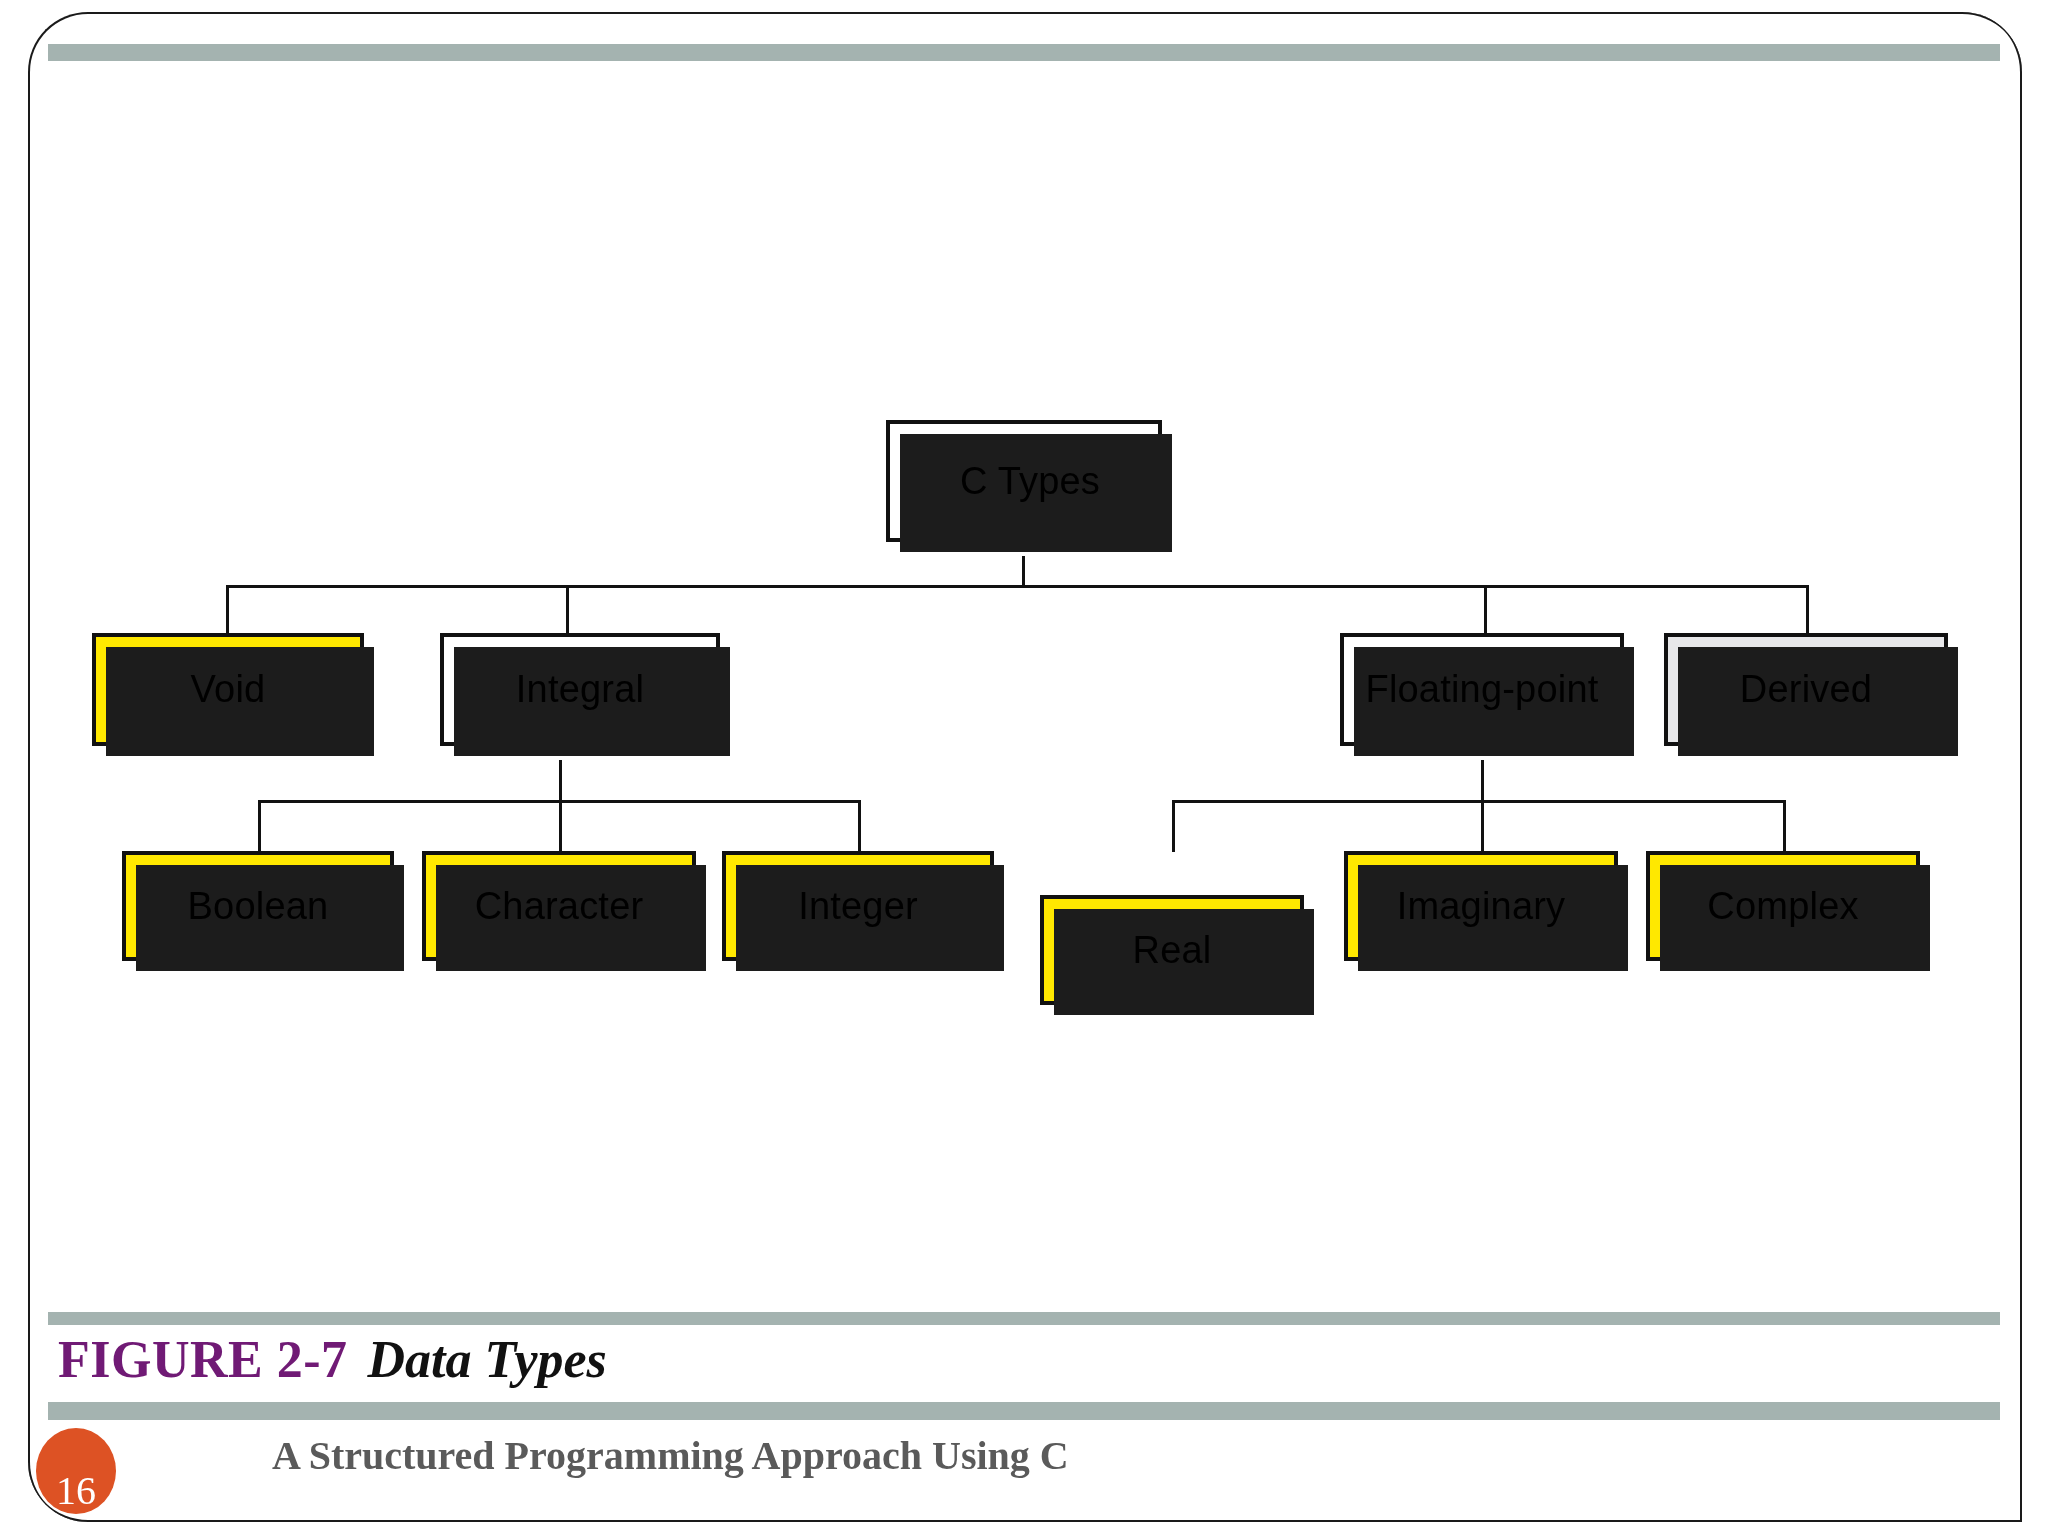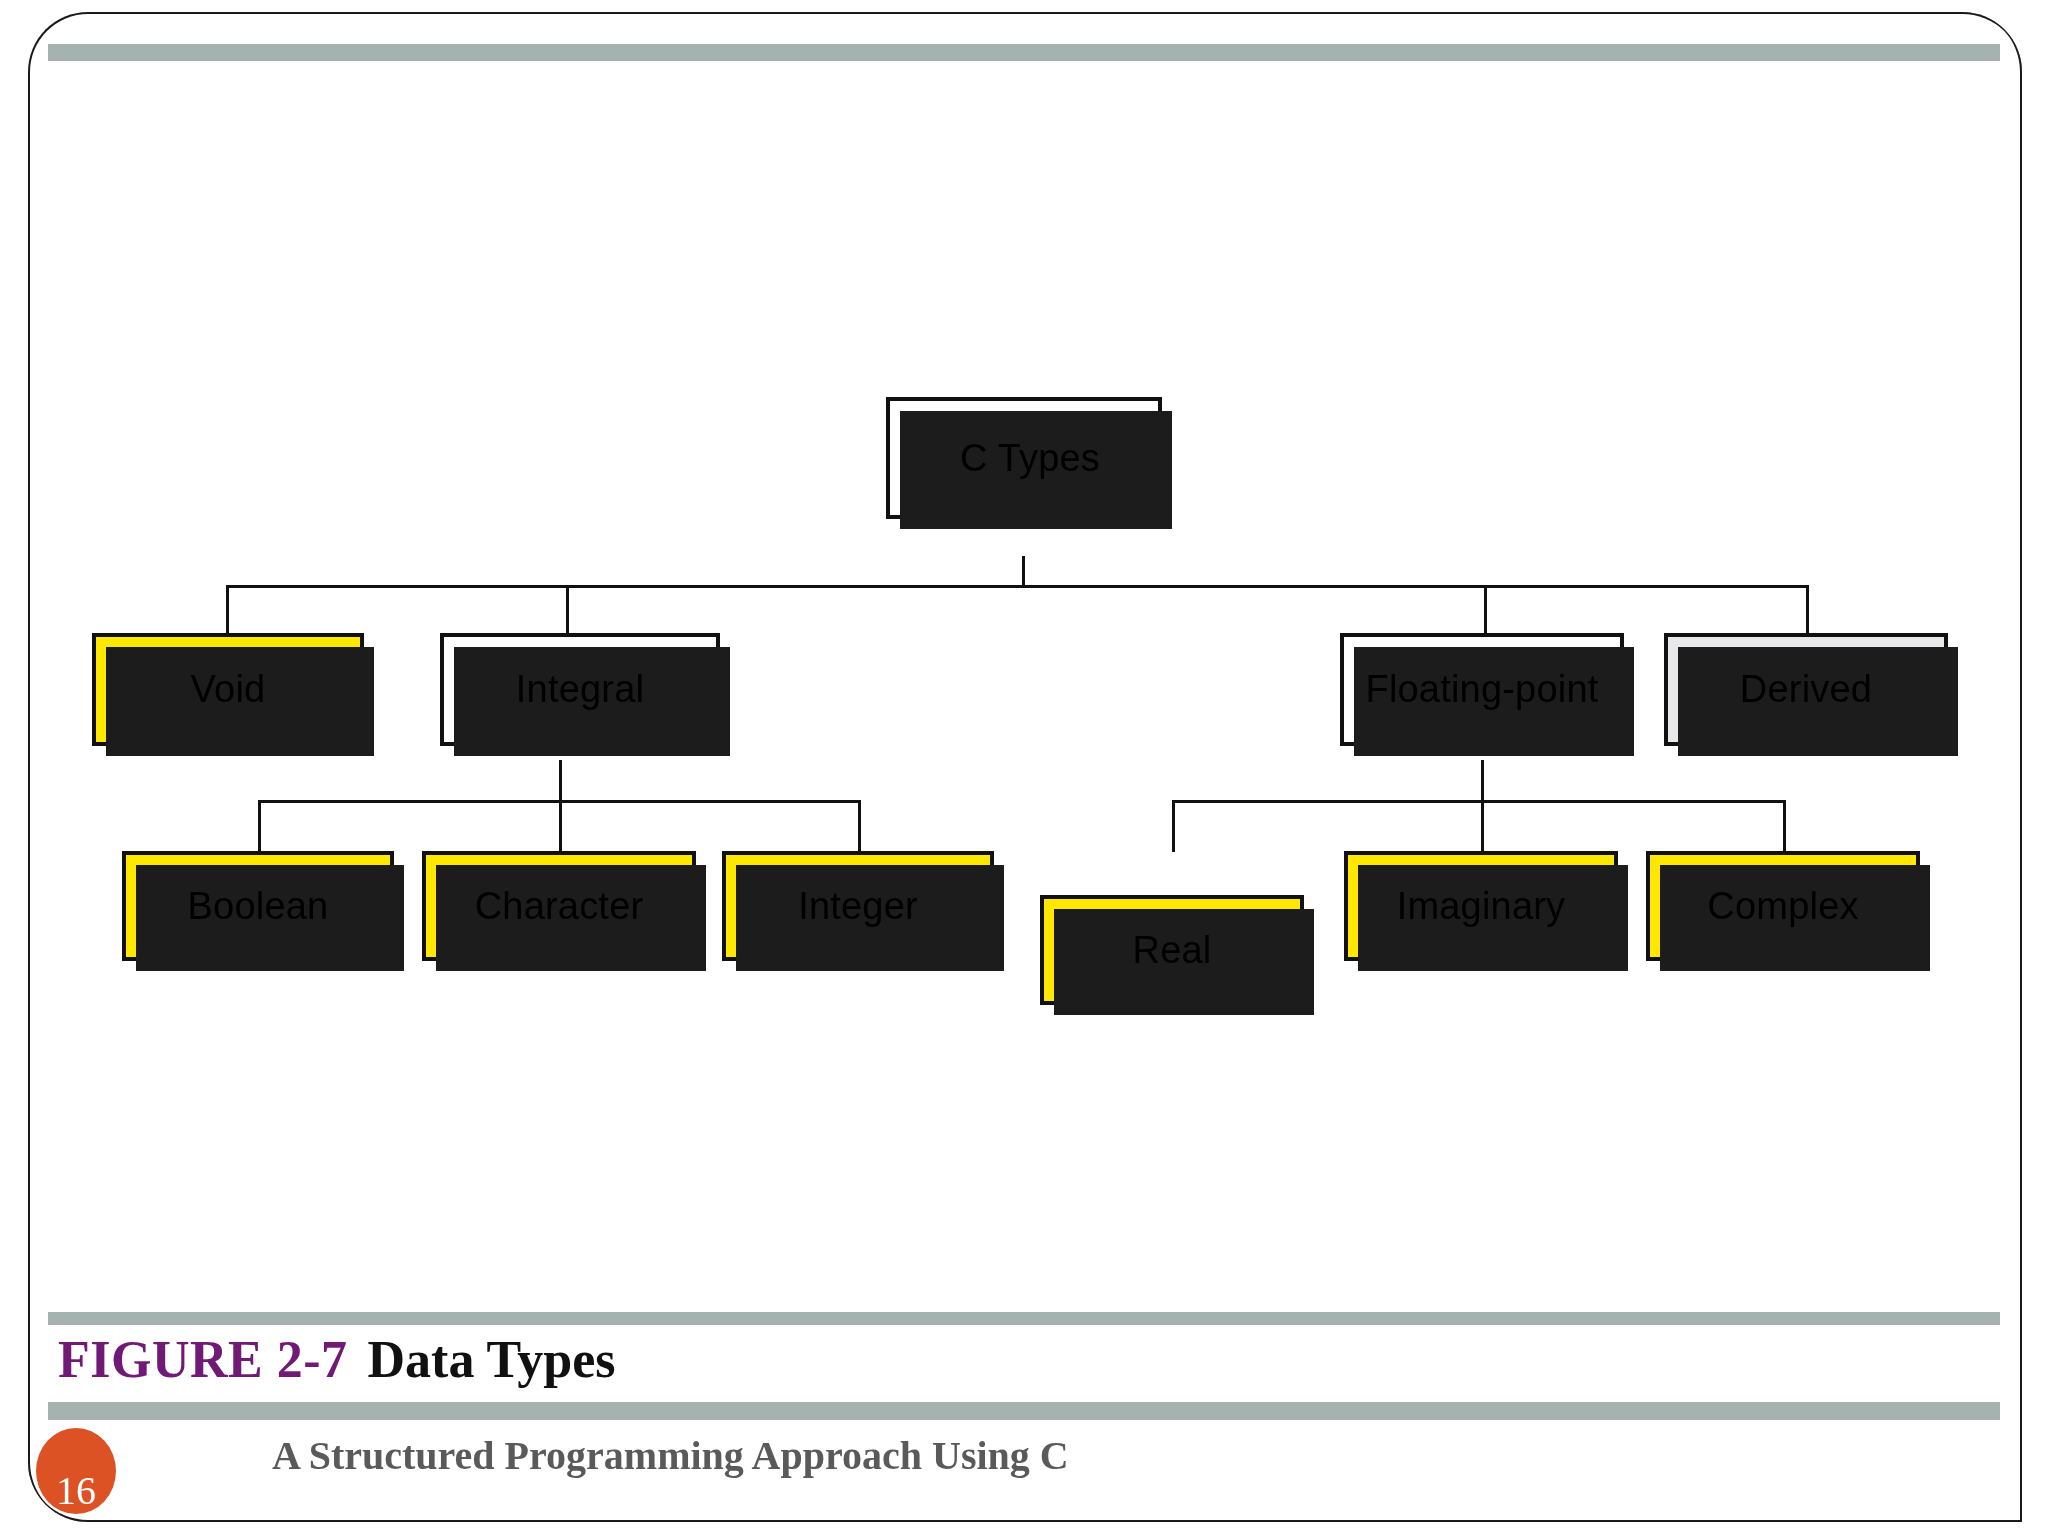--- a/index.html
+++ b/index.html
@@ -114,20 +114,21 @@
     font-weight: bold;
     white-space: nowrap;
   }
   .caption .fig {
     color: #701a75;
     letter-spacing: 0.5px;
   }
   .caption .cap-title {
     color: #111111;
     margin-left: 20px;
+    font-style: italic;
   }
   .page-badge {
     position: absolute;
     left: 36px;
     top: 1428px;
     width: 80px;
     height: 86px;
     border-radius: 50%;
     background: #dd5224;
     color: #ffffff;
@@ -152,21 +153,21 @@
 </head>
 <body>
 
 <div id="slide">
 
   <div class="slide-frame"></div>
   <div class="slide-frame-r"></div>
 
   <div class="top-bar"></div>
 
-  <div class="node node-white" style="left:886px; top:397px; width:276px; height:122px;padding-left:12px;">
+  <div class="node node-white" style="left:886px; top:420px; width:276px; height:122px;padding-left:12px;">
     <div class="shadow"></div>
     <span>C Types</span>
   </div>
 
   <div class="conn conn-v" style="left:1022px; top:556px; height:32px;"></div>
 
   <div class="conn conn-h" style="left:226px; top:585px; width:1582px;"></div>
 
   <div class="conn conn-v" style="left:226px; top:585px; height:48px;"></div>
   <div class="conn conn-v" style="left:566px; top:585px; height:48px;"></div>

